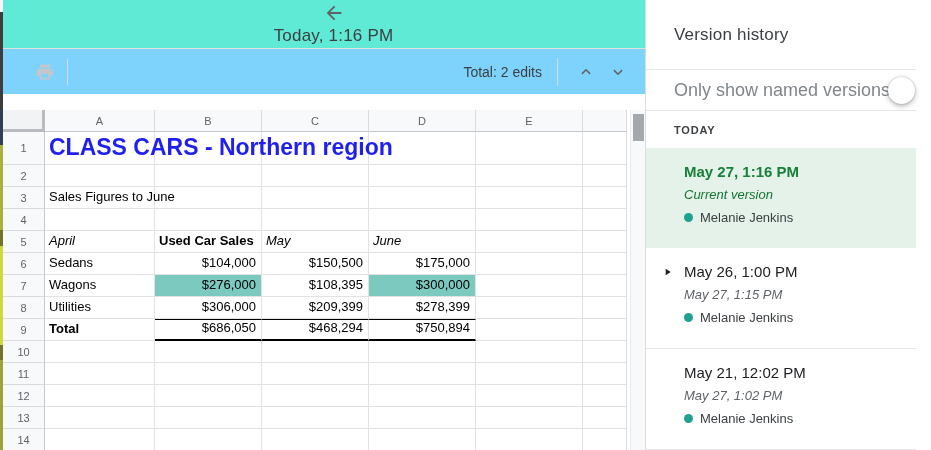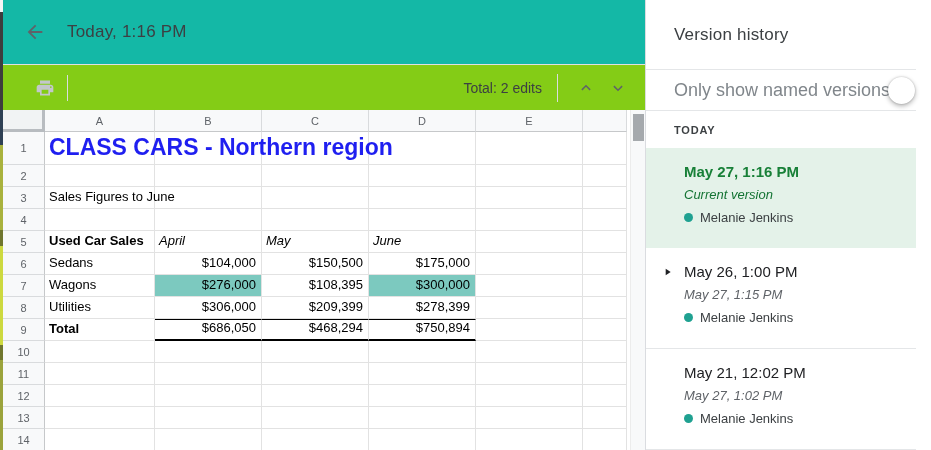--- a/index.html
+++ b/index.html
@@ -9,25 +9,25 @@
 
   
   .edge-strip { position:absolute; left:0; top:0; width:3px; height:450px; z-index:6;
     background:linear-gradient(to bottom,
       #f5f5f5 0 12px, #3d3d3d 12px 110px, #2e4054 110px 145px,
       #a9b23d 145px 230px, #70762e 230px 246px, #cdd93f 246px 345px,
       #70762e 345px 360px, #9ba33c 360px 450px); }
 
   
   .left-pane { position:absolute; left:3px; top:0; width:642px; height:450px; }
-  .top-header { height:65px; border-bottom:1px solid #e0e0e0; display:flex; align-items:center; background:#14b8a6; }
+  .top-header { height:49px; border-bottom:1px solid #e0e0e0; display:flex; align-items:center; background:#5eead4;flex-direction:column; }
   .back-btn { margin-left:19px; width:26px; height:26px; display:flex; align-items:center; justify-content:center; cursor:pointer; }
   .doc-title { margin-left:19px; font-size:17px; color:#3c4043; letter-spacing:.2px; }
 
-  .toolbar { height:45px; display:flex; align-items:center; background:#84cc16; }
+  .toolbar { height:45px; display:flex; align-items:center; background:#7dd3fc; }
   .print-btn { margin-left:31px; width:22px; height:22px; display:flex; align-items:center; justify-content:center; }
   .tb-divider { width:1px; height:26px; background:#dadce0; margin-left:11px; }
   .tb-spacer { flex:1; }
   .total-label { font-size:14px; color:#3c4043; }
   .tb-divider2 { width:1px; height:28px; background:#dadce0; margin:0 15px; }
   .chev-btn { width:26px; height:26px; display:flex; align-items:center; justify-content:center; cursor:pointer; }
   .chev-btn + .chev-btn { margin-left:6px; }
   .tb-endpad { width:14px; }
 
   
@@ -153,25 +153,25 @@
           <div class="cell"></div>
           <div class="cell"></div>
           <div class="rnum">4</div>
           <div class="cell"></div>
           <div class="cell"></div>
           <div class="cell"></div>
           <div class="cell"></div>
           <div class="cell"></div>
           <div class="cell"></div>
           <div class="rnum">5</div>
+          <div class="cell i">
+            <span class="txt">April</span>
+          </div>
           <div class="cell b">
             <span class="txt">Used Car Sales</span>
-          </div>
-          <div class="cell i">
-            <span class="txt">April</span>
           </div>
           <div class="cell i">
             <span class="txt">May</span>
           </div>
           <div class="cell i">
             <span class="txt">June</span>
           </div>
           <div class="cell"></div>
           <div class="cell"></div>
           <div class="rnum">6</div>

